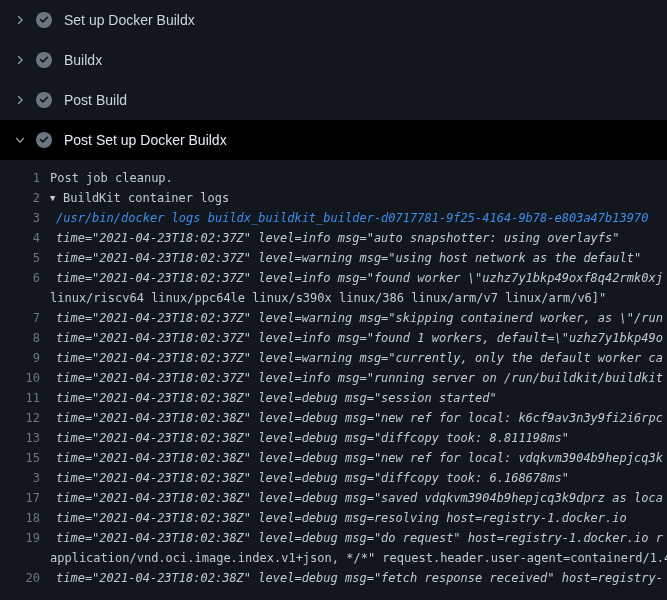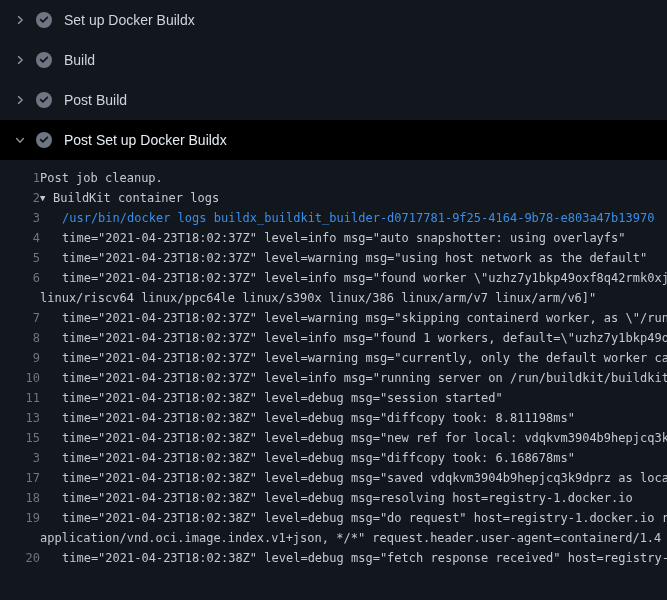--- a/index.html
+++ b/index.html
@@ -21,22 +21,22 @@
   .log{
     padding-top:8px;
     font-family:"DejaVu Sans Mono","Liberation Mono",monospace;
     font-size:12px;line-height:20px;color:#c2cad2;
   }
   .lrow{display:flex;height:20px;white-space:pre;overflow:hidden;}
   .num{
     width:40px;flex:none;text-align:right;color:#6e7681;
     user-select:none;cursor:pointer;
   }
-  .txt{overflow:hidden;flex:none;}
-  .txt.nested{margin-left:22px;}
+  .txt{margin-left:10px;overflow:hidden;flex:none;}
+  .txt.nested{margin-left:16px;font-style:italic;}
   .txt.command{color:#3b8eea;}
   .txt.group{cursor:pointer;}
   .tri{display:inline-block;font-size:9px;width:8px;margin-right:5px;vertical-align:1px;color:#c2cad2;}
 </style>
 </head>
 <body>
 
 <div class="app">
   <div class="steps" id="steps">
       <div class="step">
@@ -58,21 +58,21 @@
           <svg width="12" height="12" viewBox="0 0 16 16">
             <path d="M6 3.5 L11 8 L6 12.5" fill="none" stroke="#8b949e" stroke-width="1.8" stroke-linecap="round" stroke-linejoin="round"></path>
           </svg>
         </span>
         <span class="check">
           <svg width="16" height="16" viewBox="0 0 16 16">
             <circle cx="8" cy="8" r="8" fill="#6e7681"></circle>
             <path d="M11.4 5.4 L6.9 9.9 L4.6 7.6" fill="none" stroke="#12161d" stroke-width="1.7" stroke-linecap="round" stroke-linejoin="round"></path>
           </svg>
         </span>
-        <span class="slabel">Build</span>
+        <span class="slabel">Buildx</span>
       </div>
       <div class="step">
         <span class="chev">
           <svg width="12" height="12" viewBox="0 0 16 16">
             <path d="M6 3.5 L11 8 L6 12.5" fill="none" stroke="#8b949e" stroke-width="1.8" stroke-linecap="round" stroke-linejoin="round"></path>
           </svg>
         </span>
         <span class="check">
           <svg width="16" height="16" viewBox="0 0 16 16">
             <circle cx="8" cy="8" r="8" fill="#6e7681"></circle>
@@ -102,20 +102,21 @@
       <div class="lrow"><span class="num">3</span><span class="txt nested command">/usr/bin/docker logs buildx_buildkit_builder-d0717781-9f25-4164-9b78-e803a47b13970</span></div>
       <div class="lrow"><span class="num">4</span><span class="txt nested plain">time="2021-04-23T18:02:37Z" level=info msg="auto snapshotter: using overlayfs"</span></div>
       <div class="lrow"><span class="num">5</span><span class="txt nested plain">time="2021-04-23T18:02:37Z" level=warning msg="using host network as the default"</span></div>
       <div class="lrow"><span class="num">6</span><span class="txt nested plain">time="2021-04-23T18:02:37Z" level=info msg="found worker \"uzhz7y1bkp49oxf8q42rmk0xj</span></div>
       <div class="lrow"><span class="num"></span><span class="txt base plain">linux/riscv64 linux/ppc64le linux/s390x linux/386 linux/arm/v7 linux/arm/v6]"</span></div>
       <div class="lrow"><span class="num">7</span><span class="txt nested plain">time="2021-04-23T18:02:37Z" level=warning msg="skipping containerd worker, as \"/run</span></div>
       <div class="lrow"><span class="num">8</span><span class="txt nested plain">time="2021-04-23T18:02:37Z" level=info msg="found 1 workers, default=\"uzhz7y1bkp49o</span></div>
       <div class="lrow"><span class="num">9</span><span class="txt nested plain">time="2021-04-23T18:02:37Z" level=warning msg="currently, only the default worker ca</span></div>
       <div class="lrow"><span class="num">10</span><span class="txt nested plain">time="2021-04-23T18:02:37Z" level=info msg="running server on /run/buildkit/buildkit</span></div>
       <div class="lrow"><span class="num">11</span><span class="txt nested plain">time="2021-04-23T18:02:38Z" level=debug msg="session started"</span></div>
+      <div class="lrow"><span class="num">12</span><span class="txt nested plain">time="2021-04-23T18:02:38Z" level=debug msg="new ref for local: k6cf9av3n3y9fi2i6rpc</span></div>
       <div class="lrow"><span class="num">13</span><span class="txt nested plain">time="2021-04-23T18:02:38Z" level=debug msg="diffcopy took: 8.811198ms"</span></div>
       <div class="lrow"><span class="num">15</span><span class="txt nested plain">time="2021-04-23T18:02:38Z" level=debug msg="new ref for local: vdqkvm3904b9hepjcq3k</span></div>
       <div class="lrow"><span class="num">3</span><span class="txt nested plain">time="2021-04-23T18:02:38Z" level=debug msg="diffcopy took: 6.168678ms"</span></div>
       <div class="lrow"><span class="num">17</span><span class="txt nested plain">time="2021-04-23T18:02:38Z" level=debug msg="saved vdqkvm3904b9hepjcq3k9dprz as loca</span></div>
       <div class="lrow"><span class="num">18</span><span class="txt nested plain">time="2021-04-23T18:02:38Z" level=debug msg=resolving host=registry-1.docker.io</span></div>
       <div class="lrow"><span class="num">19</span><span class="txt nested plain">time="2021-04-23T18:02:38Z" level=debug msg="do request" host=registry-1.docker.io r</span></div>
       <div class="lrow"><span class="num"></span><span class="txt base plain">application/vnd.oci.image.index.v1+json, */*" request.header.user-agent=containerd/1.4</span></div>
       <div class="lrow"><span class="num">20</span><span class="txt nested plain">time="2021-04-23T18:02:38Z" level=debug msg="fetch response received" host=registry-</span></div>
     </div>
 </div>

